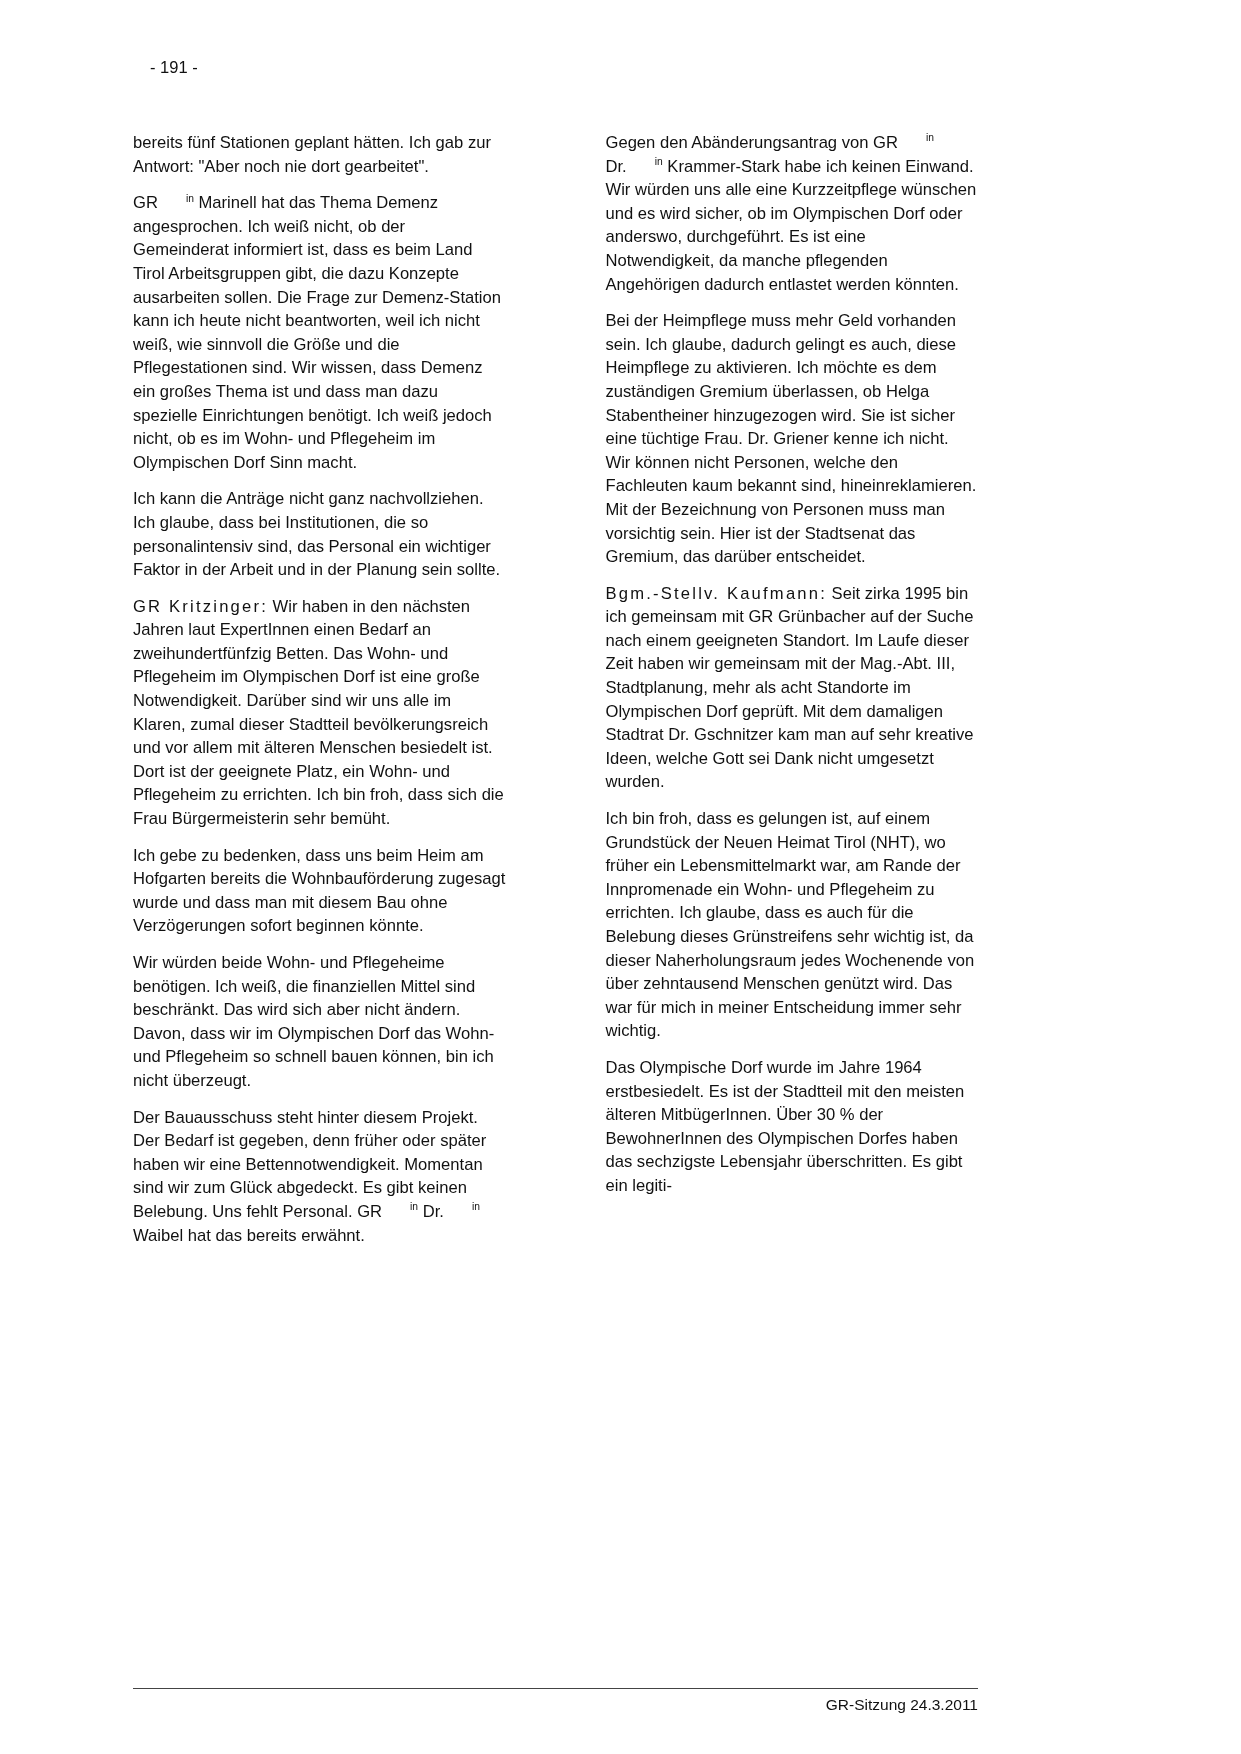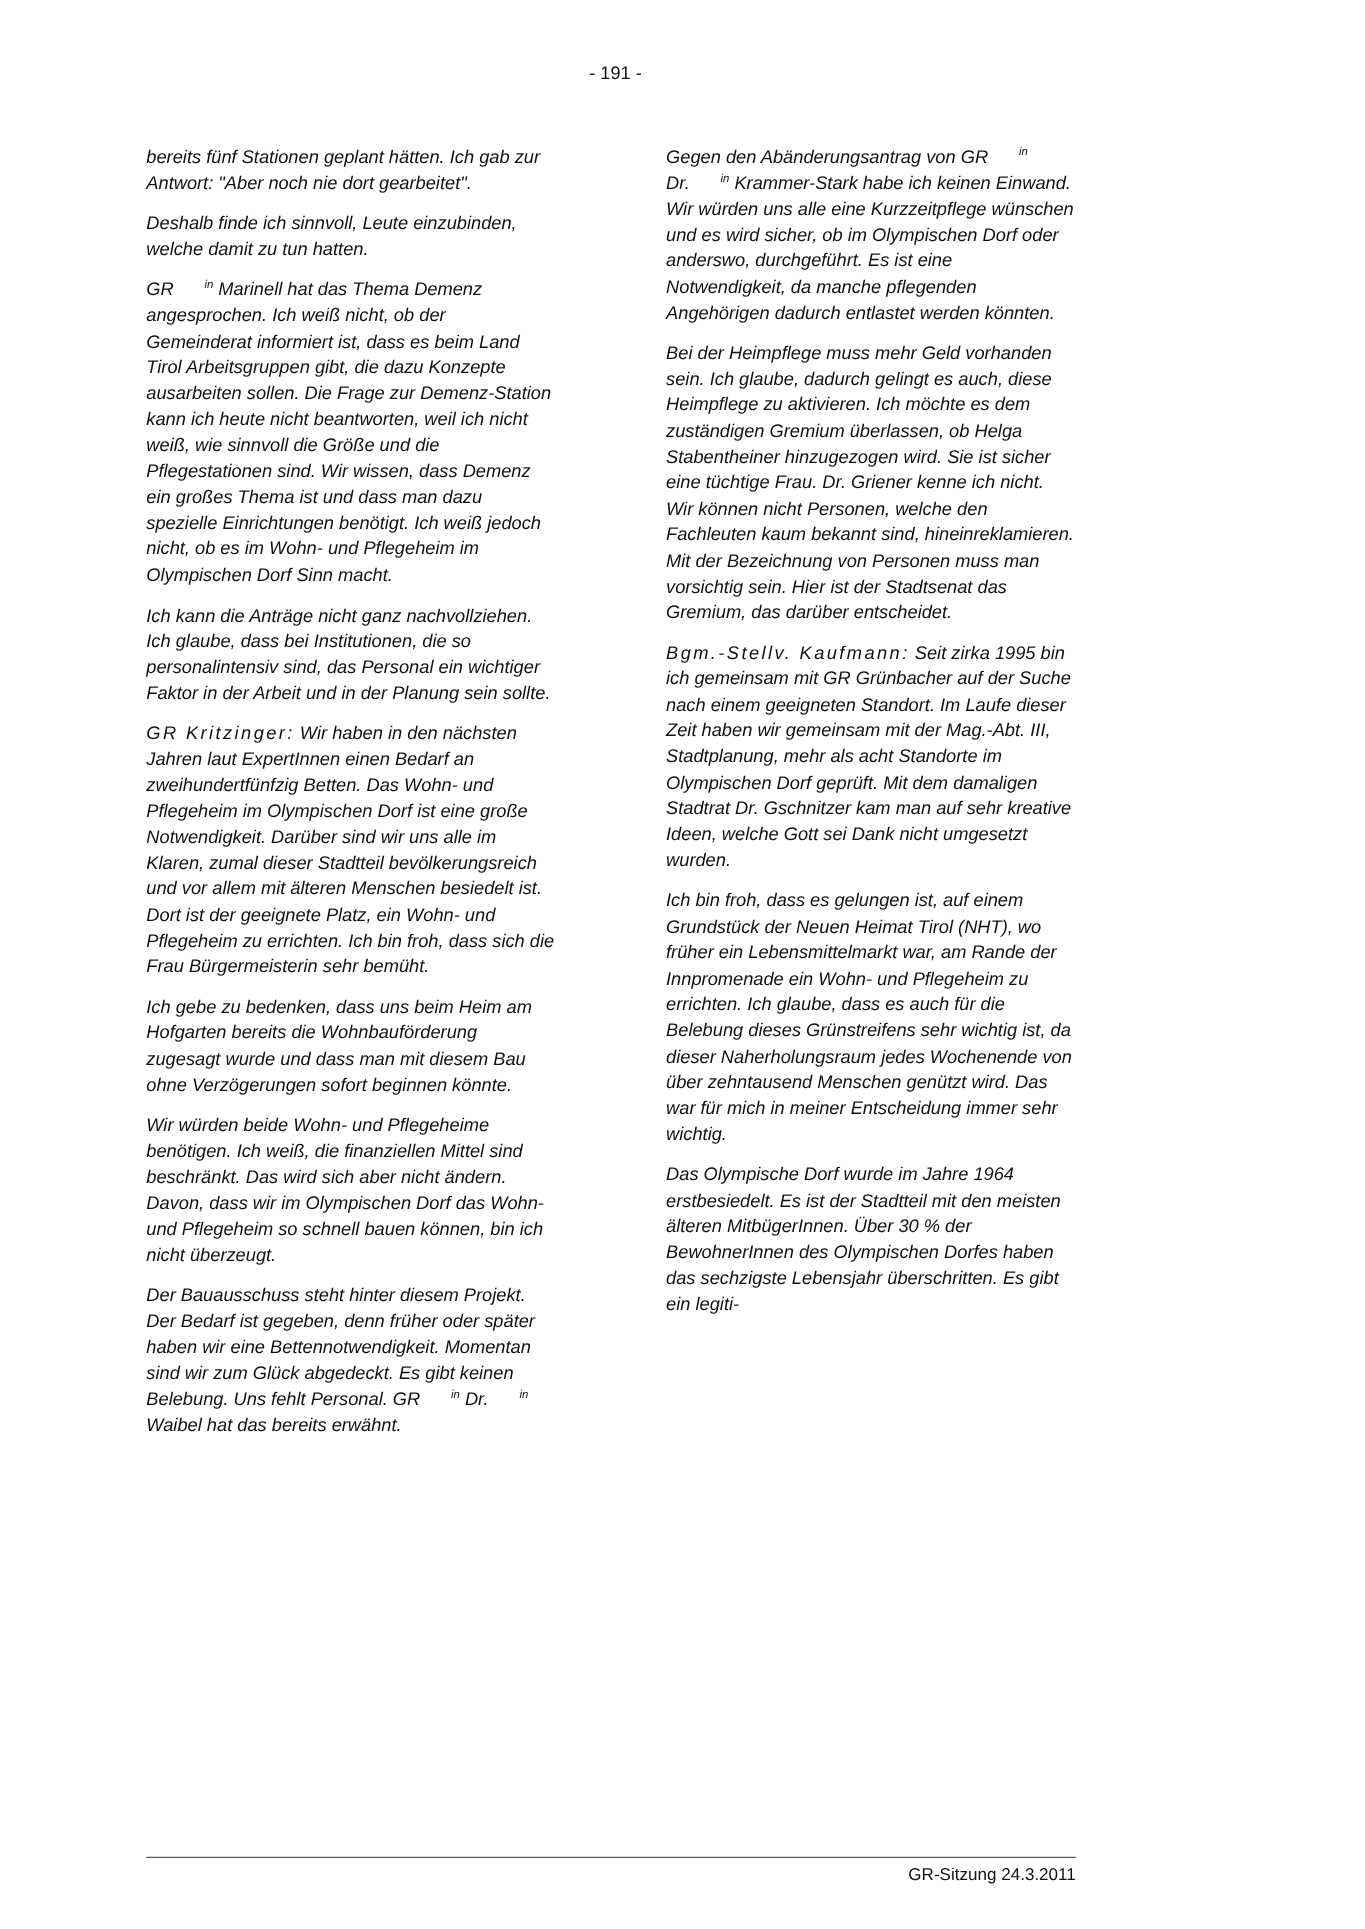--- a/index.html
+++ b/index.html
@@ -12,34 +12,33 @@
     width: 1241px;
     height: 1754px;
     background: #ffffff;
     font-family: "Liberation Sans", "DejaVu Sans", sans-serif;
     color: #111111;
     overflow: hidden;
   }
   .page-number {
     position: absolute;
     top: 58px;
-    left: 137px;
+    left: 150px;
     width: 845px;
-    text-align: center;
+    text-align: left;
     font-size: 16.5px;
     color: #111111;
   }
   .columns {
     position: absolute;
     top: 131px;
     left: 133px;
     width: 845px;
     display: flex;
     gap: 100px;
-    font-style: italic;
   }
   .col {
     width: 390px;
     font-size: 16.6px;
     line-height: 23.6px;
     text-align: left;
   }
   .col p.para {
     margin: 0 0 13px 0;
     padding: 0;
@@ -76,21 +75,20 @@
 </style>
 </head>
 <body>
 
 <div class="page">
   <div class="page-number">- 191 -</div>
 
   <div class="columns">
     <div class="col" id="col-left">
         <p class="para"><span>bereits fünf Stationen geplant hätten. Ich gab zur Antwort: "Aber noch nie dort gearbeitet".</span></p>
-        <p class="para"><span>Deshalb finde ich sinnvoll, Leute einzubinden, welche damit zu tun hatten.</span></p>
         <p class="para"><span>GR</span><sup class="sup-seg">in</sup><span> Marinell hat das Thema Demenz angesprochen. Ich weiß nicht, ob der Gemeinderat informiert ist, dass es beim Land Tirol Arbeitsgruppen gibt, die dazu Konzepte ausarbeiten sollen. Die Frage zur Demenz-Station kann ich heute nicht beantworten, weil ich nicht weiß, wie sinnvoll die Größe und die Pflegestationen sind. Wir wissen, dass Demenz ein großes Thema ist und dass man dazu spezielle Einrichtungen benötigt. Ich weiß jedoch nicht, ob es im Wohn- und Pflegeheim im Olympischen Dorf Sinn macht.</span></p>
         <p class="para"><span>Ich kann die Anträge nicht ganz nachvollziehen. Ich glaube, dass bei Institutionen, die so personalintensiv sind, das Personal ein wichtiger Faktor in der Arbeit und in der Planung sein sollte.</span></p>
         <p class="para"><span class="spaced">GR Kritzinger:</span><span> Wir haben in den nächsten Jahren laut ExpertInnen einen Bedarf an zweihundertfünfzig Betten. Das Wohn- und Pflegeheim im Olympischen Dorf ist eine große Notwendigkeit. Darüber sind wir uns alle im Klaren, zumal dieser Stadtteil bevölkerungsreich und vor allem mit älteren Menschen besiedelt ist. Dort ist der geeignete Platz, ein Wohn- und Pflegeheim zu errichten. Ich bin froh, dass sich die Frau Bürgermeisterin sehr bemüht.</span></p>
         <p class="para"><span>Ich gebe zu bedenken, dass uns beim Heim am Hofgarten bereits die Wohnbauförderung zugesagt wurde und dass man mit diesem Bau ohne Verzögerungen sofort beginnen könnte.</span></p>
         <p class="para"><span>Wir würden beide Wohn- und Pflegeheime benötigen. Ich weiß, die finanziellen Mittel sind beschränkt. Das wird sich aber nicht ändern. Davon, dass wir im Olympischen Dorf das Wohn- und Pflegeheim so schnell bauen können, bin ich nicht überzeugt.</span></p>
         <p class="para"><span>Der Bauausschuss steht hinter diesem Projekt. Der Bedarf ist gegeben, denn früher oder später haben wir eine Bettennotwendigkeit. Momentan sind wir zum Glück abgedeckt. Es gibt keinen Belebung. Uns fehlt Personal. GR</span><sup class="sup-seg">in</sup><span> Dr.</span><sup class="sup-seg">in</sup><span> Waibel hat das bereits erwähnt.</span></p>
       </div>
     <div class="col" id="col-right">
         <p class="para"><span>Gegen den Abänderungsantrag von GR</span><sup class="sup-seg">in</sup><span> Dr.</span><sup class="sup-seg">in</sup><span> Krammer-Stark habe ich keinen Einwand. Wir würden uns alle eine Kurzzeitpflege wünschen und es wird sicher, ob im Olympischen Dorf oder anderswo, durchgeführt. Es ist eine Notwendigkeit, da manche pflegenden Angehörigen dadurch entlastet werden könnten.</span></p>
         <p class="para"><span>Bei der Heimpflege muss mehr Geld vorhanden sein. Ich glaube, dadurch gelingt es auch, diese Heimpflege zu aktivieren. Ich möchte es dem zuständigen Gremium überlassen, ob Helga Stabentheiner hinzugezogen wird. Sie ist sicher eine tüchtige Frau. Dr. Griener kenne ich nicht. Wir können nicht Personen, welche den Fachleuten kaum bekannt sind, hineinreklamieren. Mit der Bezeichnung von Personen muss man vorsichtig sein. Hier ist der Stadtsenat das Gremium, das darüber entscheidet.</span></p>

